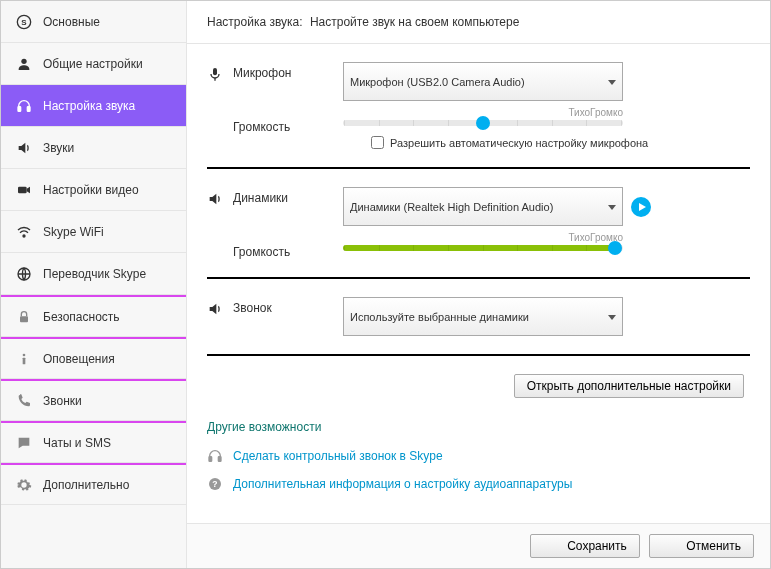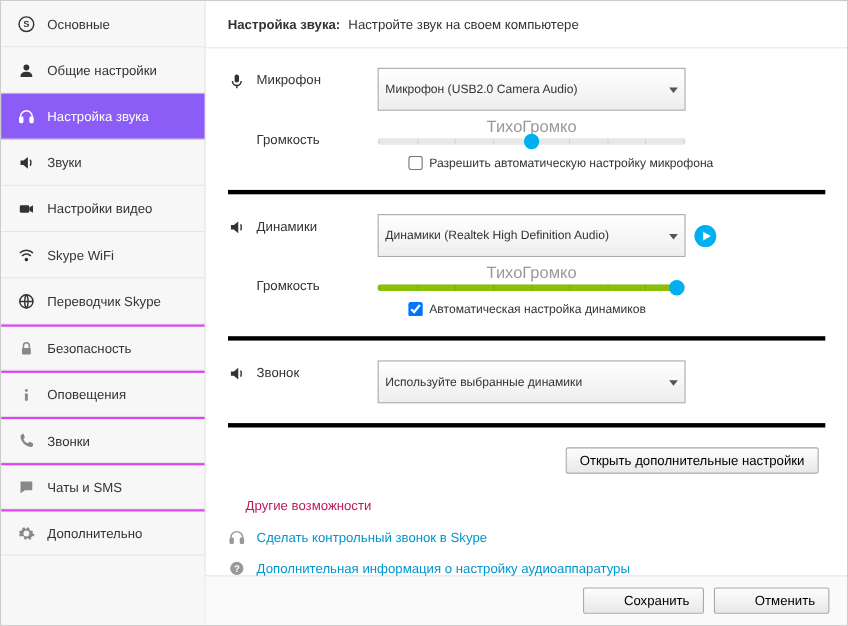--- a/index.html
+++ b/index.html
@@ -7,47 +7,47 @@
 .window { width: 771px; height: 569px; display: flex; flex-direction: column; border: 1px solid #ccc; }
 .main { display: flex; flex: 1; overflow: hidden; }
 .sidebar { width: 186px; background: #f7f7f7; border-right: 1px solid #e5e5e5; }
 .side-item { display: flex; align-items: center; height: 42px; padding: 0 14px; border-bottom: 1px solid #e5e5e5; cursor: pointer; color: #333; }
 .side-item.group-gap { border-top: 2px solid #d946ef; }
 .side-item.active { background: #8b5cf6; color: #fff; }
 .side-icon { width: 18px; height: 18px; display: inline-flex; align-items: center; justify-content: center; margin-right: 10px; }
 .side-icon svg { width: 16px; height: 16px; }
 .content { flex: 1; display: flex; flex-direction: column; }
 .header { padding: 14px 20px; border-bottom: 1px solid #e5e5e5; font-size: 12px; }
-.header-title { font-weight: bold; display: inline; }
+.header-title { font-weight: normal; display: inline; }
 .header-sub { display: inline; margin-left: 4px; }
 .body { flex: 1; padding: 18px 20px 10px 20px; overflow: auto; }
-.section { display: flex; padding-bottom: 18px; margin-bottom: 18px; border-bottom: 4px solid #000000; }
+.section { display: flex; padding-bottom: 18px; margin-bottom: 18px; border-bottom: 2px solid #000000; }
 .section:last-of-type { border-bottom: none; margin-bottom: 6px; }
 .sec-icon { width: 26px; padding-top: 4px; }
 .sec-icon svg { width: 16px; height: 16px; }
 .sec-label-col { width: 110px; padding-top: 4px; }
 .sec-label { font-size: 12px; color: #333; }
 .sec-sublabel { margin-top: 40px; font-size: 12px; color: #333; }
 .sec-controls { flex: 1; }
 .dropdown { width: 280px; height: 39px; border: 1px solid #a9a9a9; background: linear-gradient(#fff, #eee); display: inline-flex; align-items: center; padding: 0 6px; font-size: 11px; cursor: pointer; position: relative; }
 .dropdown::after { content: ""; position: absolute; right: 6px; top: 50%; margin-top: -2px; border-left: 4px solid transparent; border-right: 4px solid transparent; border-top: 5px solid #555; }
 .slider-row { margin-top: 6px; }
-.slider-labels { display: flex; justify-content: center; width: 280px; font-size: 15px; color: #999; }
+.slider-labels { display: flex; justify-content: flex-end; width: 280px; font-size: 10px; color: #999; }
 .slider-track { width: 280px; height: 6px; background: #e8e8e8; border-radius: 3px; position: relative; margin-top: 2px; }
 .slider-fill { height: 100%; background: #8ac007; border-radius: 3px; position: absolute; left: 0; top: 0; }
 .slider-ticks { position: absolute; inset: 0; display: flex; justify-content: space-between; padding: 0 1px; }
 .slider-ticks span { width: 1px; background: rgba(0,0,0,0.08); }
 .slider-thumb { width: 14px; height: 14px; background: #00aff0; border-radius: 50%; position: absolute; top: -4px; margin-left: -7px; }
 .checkbox-row { display: flex; align-items: center; margin-top: 10px; font-size: 11px; padding-left: 28px; }
 .checkbox-row input { margin-right: 6px; }
 .play-btn { width: 20px; height: 20px; background: #00aff0; border-radius: 50%; display: inline-flex; align-items: center; justify-content: center; margin-left: 8px; vertical-align: middle; cursor: pointer; }
 .play-btn::before { content: ""; border-left: 7px solid #fff; border-top: 4px solid transparent; border-bottom: 4px solid transparent; margin-left: 2px; }
 .adv-btn-row { text-align: right; padding-right: 6px; }
 .btn { border: 1px solid #a9a9a9; background: linear-gradient(#fdfdfd, #e8e8e8); padding: 4px 12px; font-size: 12px; cursor: pointer; border-radius: 2px; }
-.other-title { font-size: 12px; color: #be185d; margin: 22px 0 14px 16px; }
+.other-title { font-size: 12px; color: #0f766e; margin: 22px 0 14px 0; }
 .link-row { display: flex; align-items: center; margin-bottom: 12px; }
 .link-row .lk-icon { width: 26px; display: flex; justify-content: flex-start; }
 .link-row .lk-icon svg { width: 16px; height: 16px; }
 .link { color: #0095cc; font-size: 12px; cursor: pointer; }
 .footer { border-top: 1px solid #e5e5e5; padding: 10px 16px; text-align: right; background: #fafafa; }
 .footer .btn { margin-left: 6px; min-width: 80px; padding-left: 36px; }
 </style>
 </head>
 <body>
 
@@ -247,24 +247,20 @@
                     <span></span>
                     <span></span>
                     <span></span>
                     <span></span>
                     <span></span>
                     <span></span>
                   </div>
                 <div class="slider-thumb" style="left:97%"></div>
               </div>
             </div>
-            <label class="checkbox-row">
-              <input type="checkbox" checked="" style="">
-              <span>Автоматическая настройка динамиков</span>
-            </label>
           </div>
         </div>
 
         <div class="section">
           <div class="sec-icon">
             <svg viewBox="0 0 24 24" fill="#333">
                 <path d="M4 9v6h4l6 5V4l-6 5H4z"></path>
                 <path d="M17 8c1.5 1 1.5 7 0 8" fill="none" stroke="#333" stroke-width="2"></path>
               </svg>
           </div>

